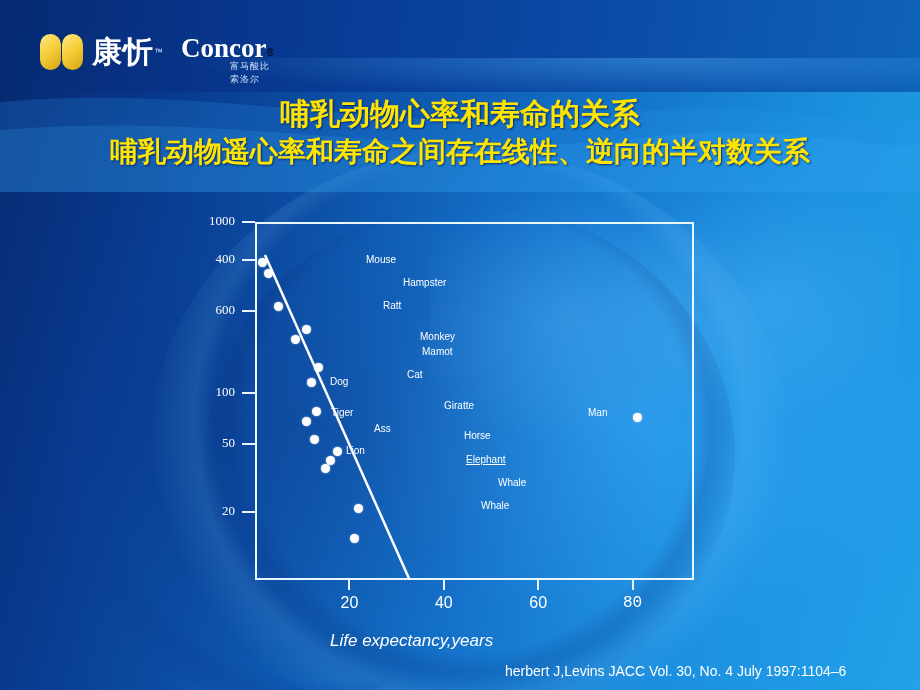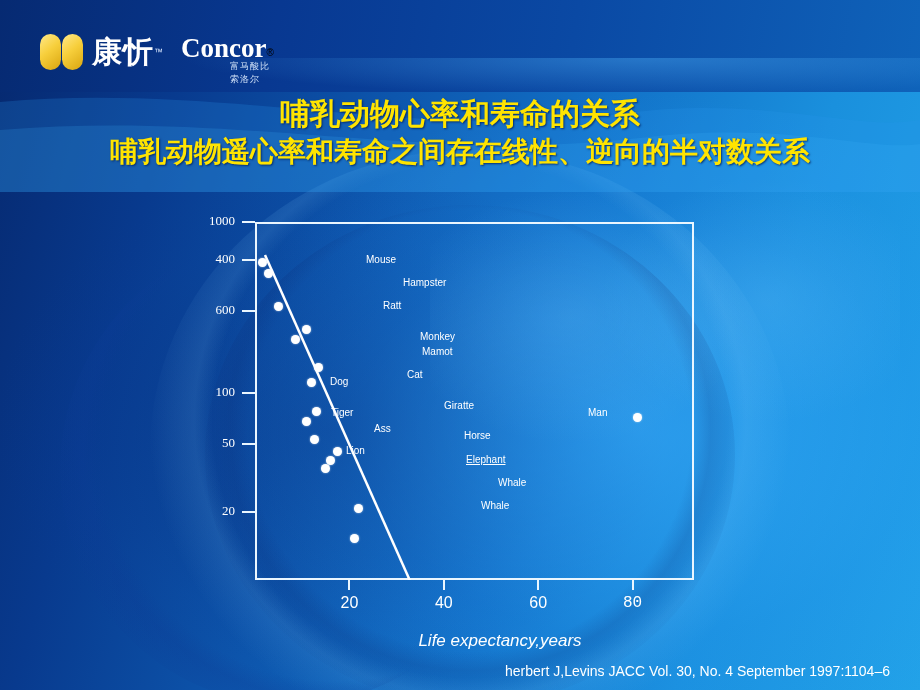--- a/index.html
+++ b/index.html
@@ -95,21 +95,21 @@
   .dot{position:absolute;width:9px;height:9px;border-radius:50%;background:#ffffff;
        box-shadow:0 0 2px rgba(255,255,255,.7);}
   .pt-label{position:absolute;color:#ffffff;font-size:10px;white-space:nowrap;
        font-family:"Liberation Sans",sans-serif;}
   #trendline{position:absolute;left:255px;top:222px;width:439px;height:358px;}
   .axis-title{
     position:absolute;color:#ffffff;font-style:italic;font-size:16px;
     font-family:"Liberation Sans",sans-serif;line-height:1.25;
   }
   #y-axis-title{left:112px;top:338px;width:120px;}
-  #x-axis-title{left:330px;top:630px;width:340px;text-align:center;font-size:17px;}
+  #x-axis-title{left:330px;top:630px;width:340px;text-align:left;font-size:17px;}
   #citation{
     position:absolute;left:505px;top:663px;color:#ffffff;font-size:14px;
     font-family:"Liberation Sans",sans-serif;white-space:nowrap;
   }
 </style>
 </head>
 <body>
 
 <div id="slide">
 
@@ -204,14 +204,14 @@
         <div class="pt-label" style="left: 498px; top: 477px;">Whale</div>
         <div class="pt-label" style="left: 481px; top: 500px;">Whale</div>
       </div>
     <svg id="trendline" viewBox="0 0 439 358">
         <line x1="10" y1="33" x2="156" y2="361" stroke="#ffffff" stroke-width="2.5"></line>
       </svg>
 
     <div class="axis-title" id="x-axis-title">Life expectancy,years</div>
   </div>
 
-  <div id="citation">herbert J,Levins JACC Vol. 30, No. 4 September 1997:1104–6</div>
+  <div id="citation">herbert J,Levins JACC Vol. 30, No. 4 July 1997:1104–6</div>
 </div>
 
 </body></html>

